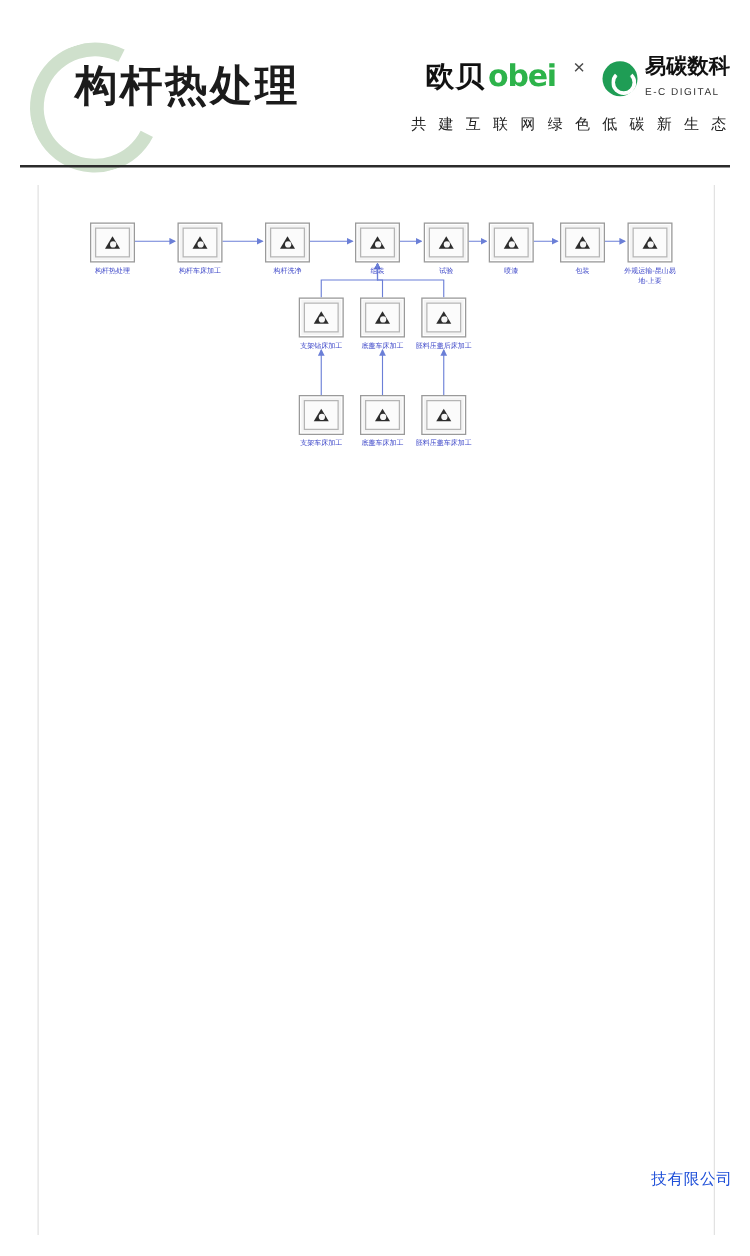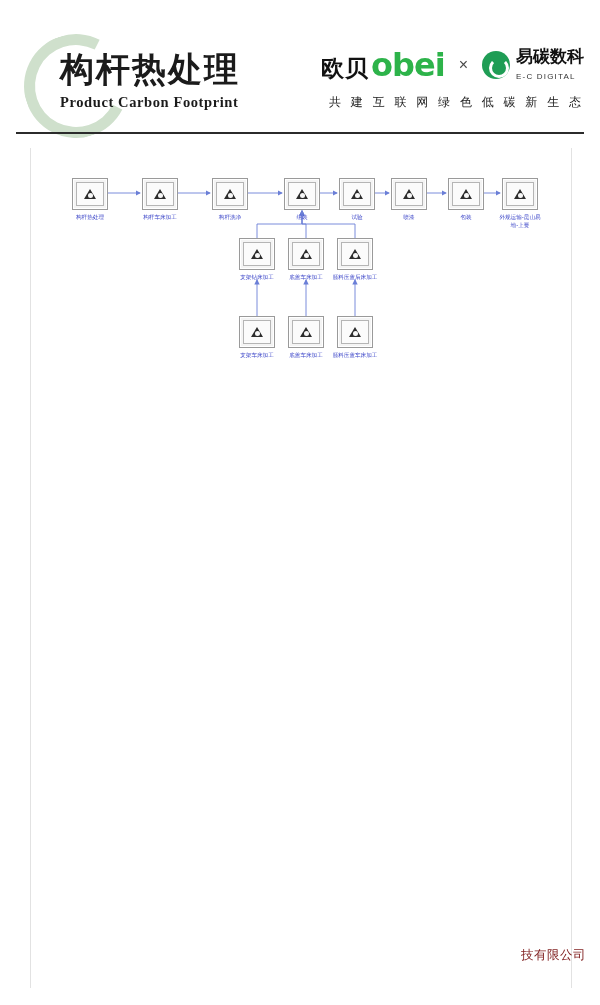--- a/index.html
+++ b/index.html
@@ -47,36 +47,35 @@
   }
   .brand-area{
     position:absolute;
     right:16px;top:46px;
     display:flex;
     flex-direction:column;
     align-items:flex-end;
   }
   .brand-row{
     display:flex;
-    align-items:center;
     gap:14px;
   }
   .brand-obei{
     display:flex;
     align-items:baseline;
     font-family:"DejaVu Sans", sans-serif;
   }
   .obei-cn{
     font-size:23px;
     font-weight:bold;
     color:#111;
     letter-spacing:1px;
   }
   .obei-en{
-    font-size:32px;
+    font-size:24px;
     font-weight:bold;
     color:#2db34a;
     letter-spacing:-1px;
     margin-left:2px;
   }
   .brand-x{
     font-size:16px;
     color:#4a4a4a;
   }
   .brand-ec{
@@ -97,21 +96,21 @@
     width:14px;height:14px;
     border-radius:50%;
     border:3px solid #ffffff;
     border-top-color:transparent;
   }
   .ec-text{line-height:1.05;}
   .ec-cn{
     font-size:17px;
     font-weight:bold;
     color:#111;
-    font-family:Liberation Sans, sans-serif;
+    font-family:Liberation Mono, monospace;
   }
   .ec-en{
     font-size:8px;
     letter-spacing:1.2px;
     color:#333;
     font-weight:normal;
   }
   .brand-tag{
     margin-top:10px;
     font-size:12px;
@@ -195,35 +194,33 @@
   
   .footer{
     position:absolute;
     left:0;right:0;bottom:52px;
     height:18px;
   }
   .footer-text{
     position:absolute;
     right:14px;top:0;
     font-size:12.5px;
-    color:#7f1d1d;
+    color:#1d4ed8;
     font-family:Liberation Serif, serif;
     letter-spacing:.5px;
-    margin-top:12px;
   }
 </style>
 </head>
 <body>
 
 <div class="header">
   <div class="logo-ring"></div>
 
   <div class="title-block">
     <div class="title-cn">构杆热处理</div>
-    <div class="title-en">Product Carbon Footprint</div>
   </div>
 
   <div class="brand-area">
     <div class="brand-row">
       <div class="brand-obei">
         <span class="obei-cn">欧贝</span>
         <span class="obei-en">obei</span>
       </div>
       <div class="brand-x">×</div>
       <div class="brand-ec">

